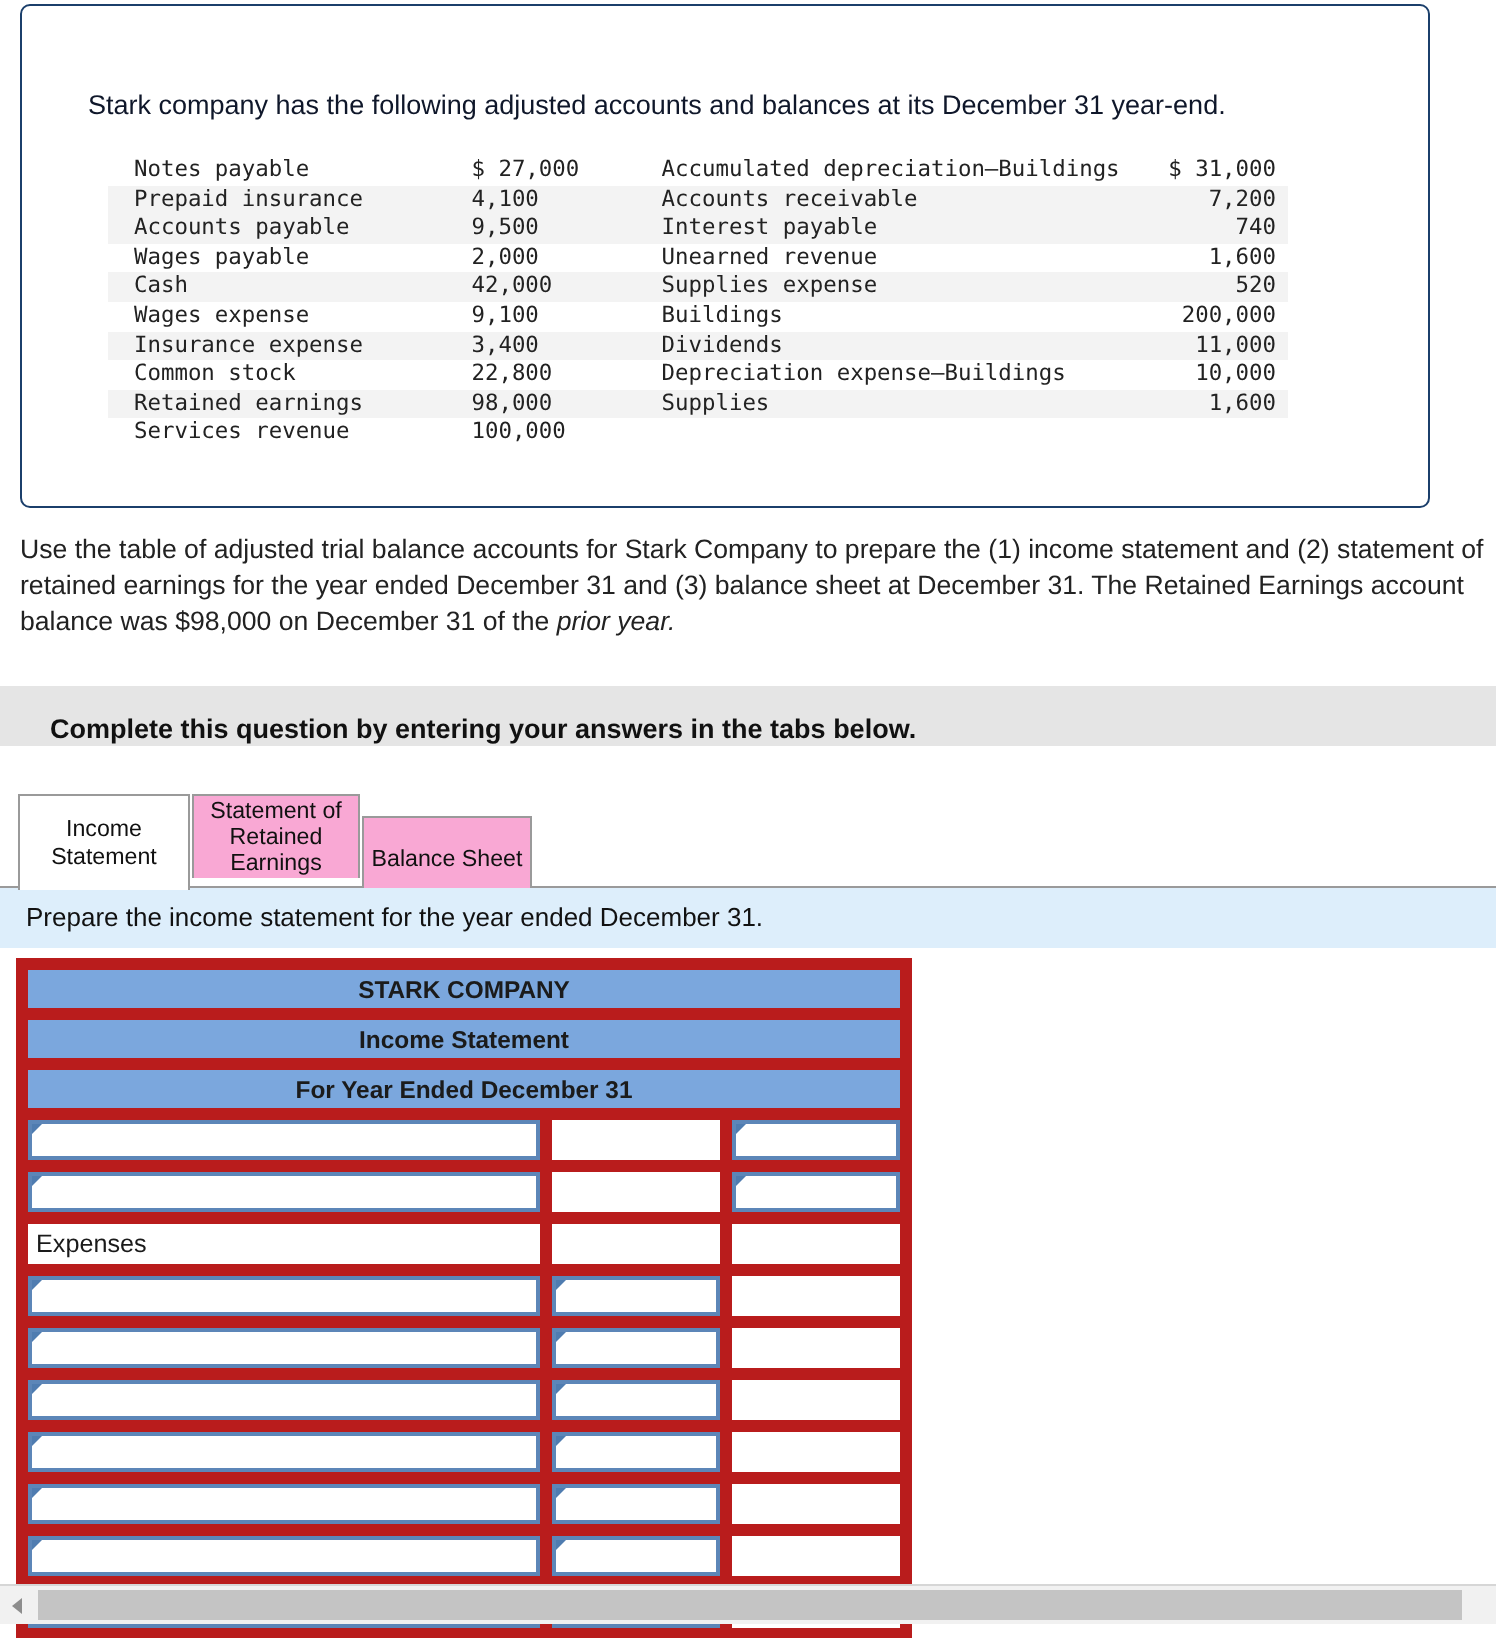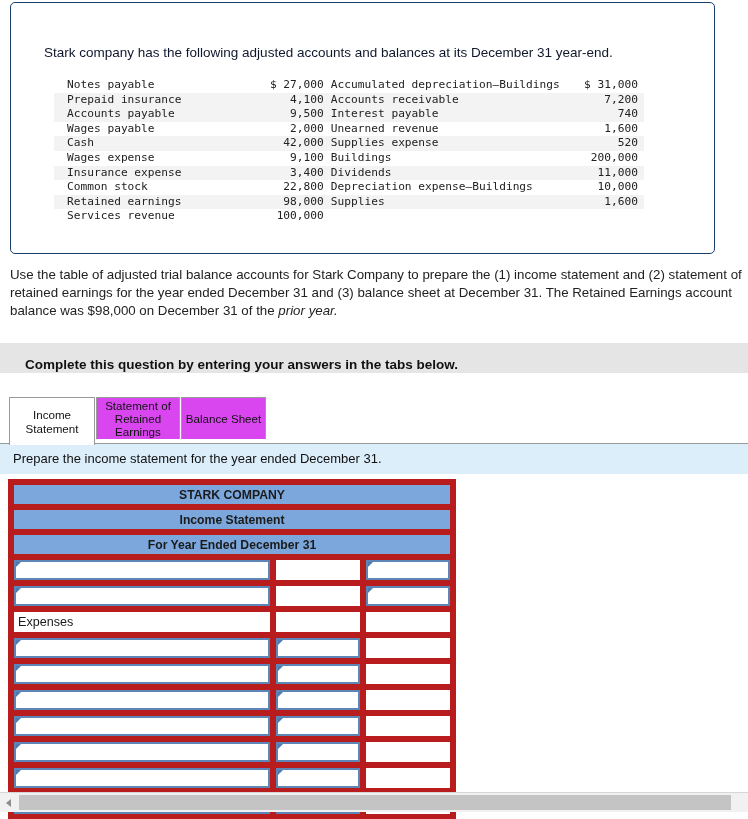--- a/index.html
+++ b/index.html
@@ -59,21 +59,21 @@
     color: #222;
   }
   .tb td {
     padding: 0 0 0 0;
     height: 14.6px;
     line-height: 14.6px;
     white-space: nowrap;
   }
   .tb tr.alt td { background: #f3f3f3; }
   .tb .c-name1 { width: 175px; padding-left: 13px; }
-  .tb .c-amt1  { width: 92px;  text-align: right; }
+  .tb .c-amt1  { width: 92px;  }
   .tb .c-name2 { width: 230px; padding-left: 7px; }
   .tb .c-amt2  { width: 80px;  text-align: right; padding-right: 6px; }
 
   
   .prompt {
     position: absolute;
     left: 10px;
     top: 266px;
     width: 733px;
     font-size: 13.3px;
@@ -111,38 +111,38 @@
     border-bottom: 1px solid #9a9a9a;
     box-sizing: border-box;
   }
   .tab {
     position: absolute;
     top: 1px;
     height: 42px;
     box-sizing: border-box;
     border: 1px solid #9a9a9a;
     border-bottom: none;
-    background: #d946ef;
+    background: #f9a8d4;
     display: flex;
     align-items: center;
     justify-content: center;
     text-align: center;
     font-size: 11.6px;
     line-height: 13.2px;
     color: #111;
     cursor: pointer;
   }
   .tab.active {
     background: #ffffff;
     height: 48px;
     z-index: 3;
   }
   .tab-0 { left: 9px;   width: 86px; }
   .tab-1 { left: 96px;  width: 84px; }
-  .tab-2 { left: 181px; width: 85px; }
+  .tab-2 { left: 181px; width: 85px; margin-top: 11px; }
 
   
   .sub-instruction {
     position: absolute;
     left: 0px;
     top: 444px;
     width: 748px;
     height: 30px;
     background: #ddeefb;
   }

